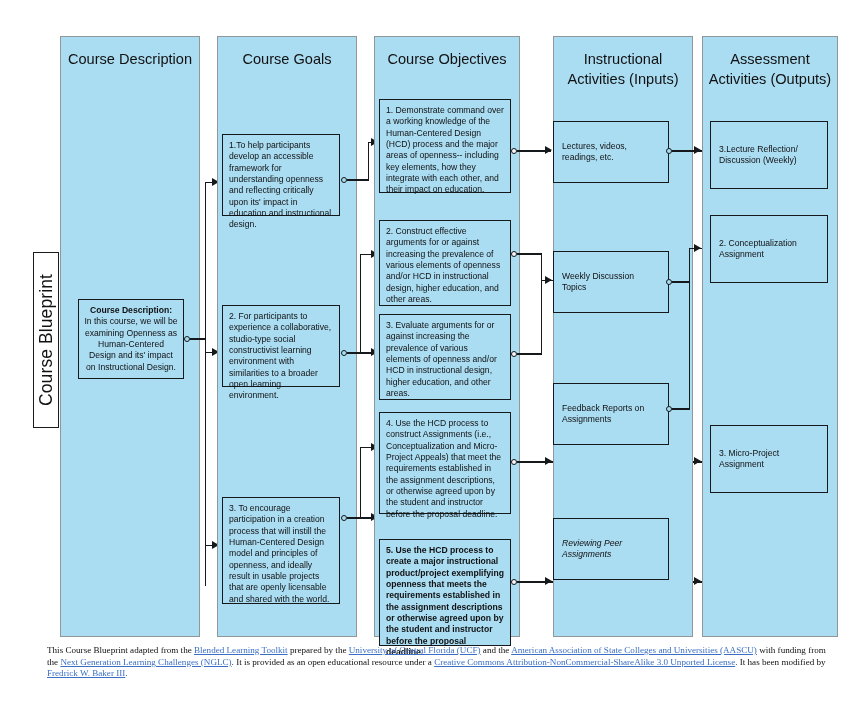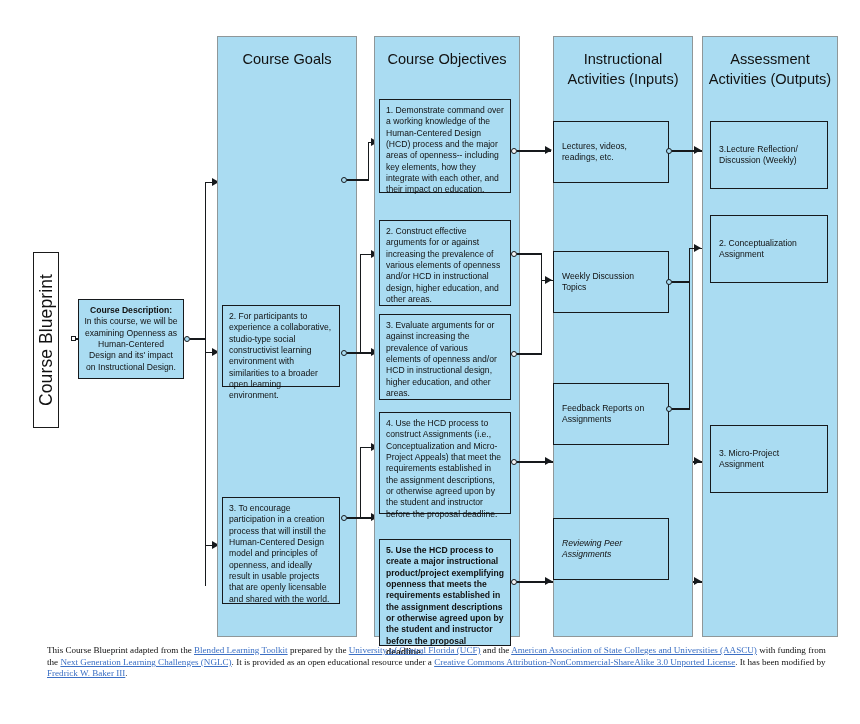--- a/index.html
+++ b/index.html
@@ -119,20 +119,26 @@
 
 <div id="canvas">
 
   <div class="vlabel">
     <span>Course Blueprint</span>
   </div>
   <div class="sq" style="left:71px; top:336px;"></div>
   <div class="hline" style="left:76px; top:338.3px; width:10px;"></div>
   <div class="arrow" style="left:79px; top:334.5px;"></div>
 
+  <div class="col" style="left:60px; width:140px; height:601px;">
+    <div class="col-head">
+      <span class="ln">Course</span>
+      <span class="ln">Description</span>
+    </div>
+  </div>
   <div class="box pad-center" style="left:78px; top:299px; width:106px; height:80px;">
     <b>Course Description:</b>
     <span>In this course, we will be examining Openness as Human-Centered Design and its' impact on Instructional Design.</span>
   </div>
 
   <div class="dot on-blue" style="left:184px; top:336px;"></div>
   <div class="hline" style="left:190px; top:338.3px; width:16px;"></div>
   <div class="vline" style="left:205px; top:182px; height:404px;"></div>
 
   <div class="hline" style="left:205px; top:182px; width:12px;"></div>
@@ -142,20 +148,23 @@
   <div class="arrow" style="left:212px; top:348px;"></div>
 
   <div class="hline" style="left:205px; top:545px; width:12px;"></div>
   <div class="arrow" style="left:212px; top:541px;"></div>
 
   <div class="col" style="left:217px; width:140px; height:601px;">
     <div class="col-head">
       <span class="ln">Course</span>
       <span class="ln">Goals</span>
     </div>
+  </div>
+  <div class="box" style="left:222px; top:134px; width:118px; height:82px;">
+    <span>1.To help participants develop an accessible framework for understanding openness and reflecting critically upon its' impact in education and instructional design.</span>
   </div>
   <div class="box" style="left:222px; top:305px; width:118px; height:82px;">
     <span>2. For participants to experience a collaborative, studio-type social constructivist learning environment with similarities to a broader open learning environment.</span>
   </div>
   <div class="box" style="left:222px; top:497px; width:118px; height:107px;">
     <span>3. To encourage participation in a creation process that will instill the Human-Centered Design model and principles of openness, and ideally result in usable projects that are openly licensable and shared with the world.</span>
   </div>
 
   <div class="dot on-blue" style="left:341px; top:177px;"></div>
   <div class="hline" style="left:347px; top:179.3px; width:22px;"></div>

